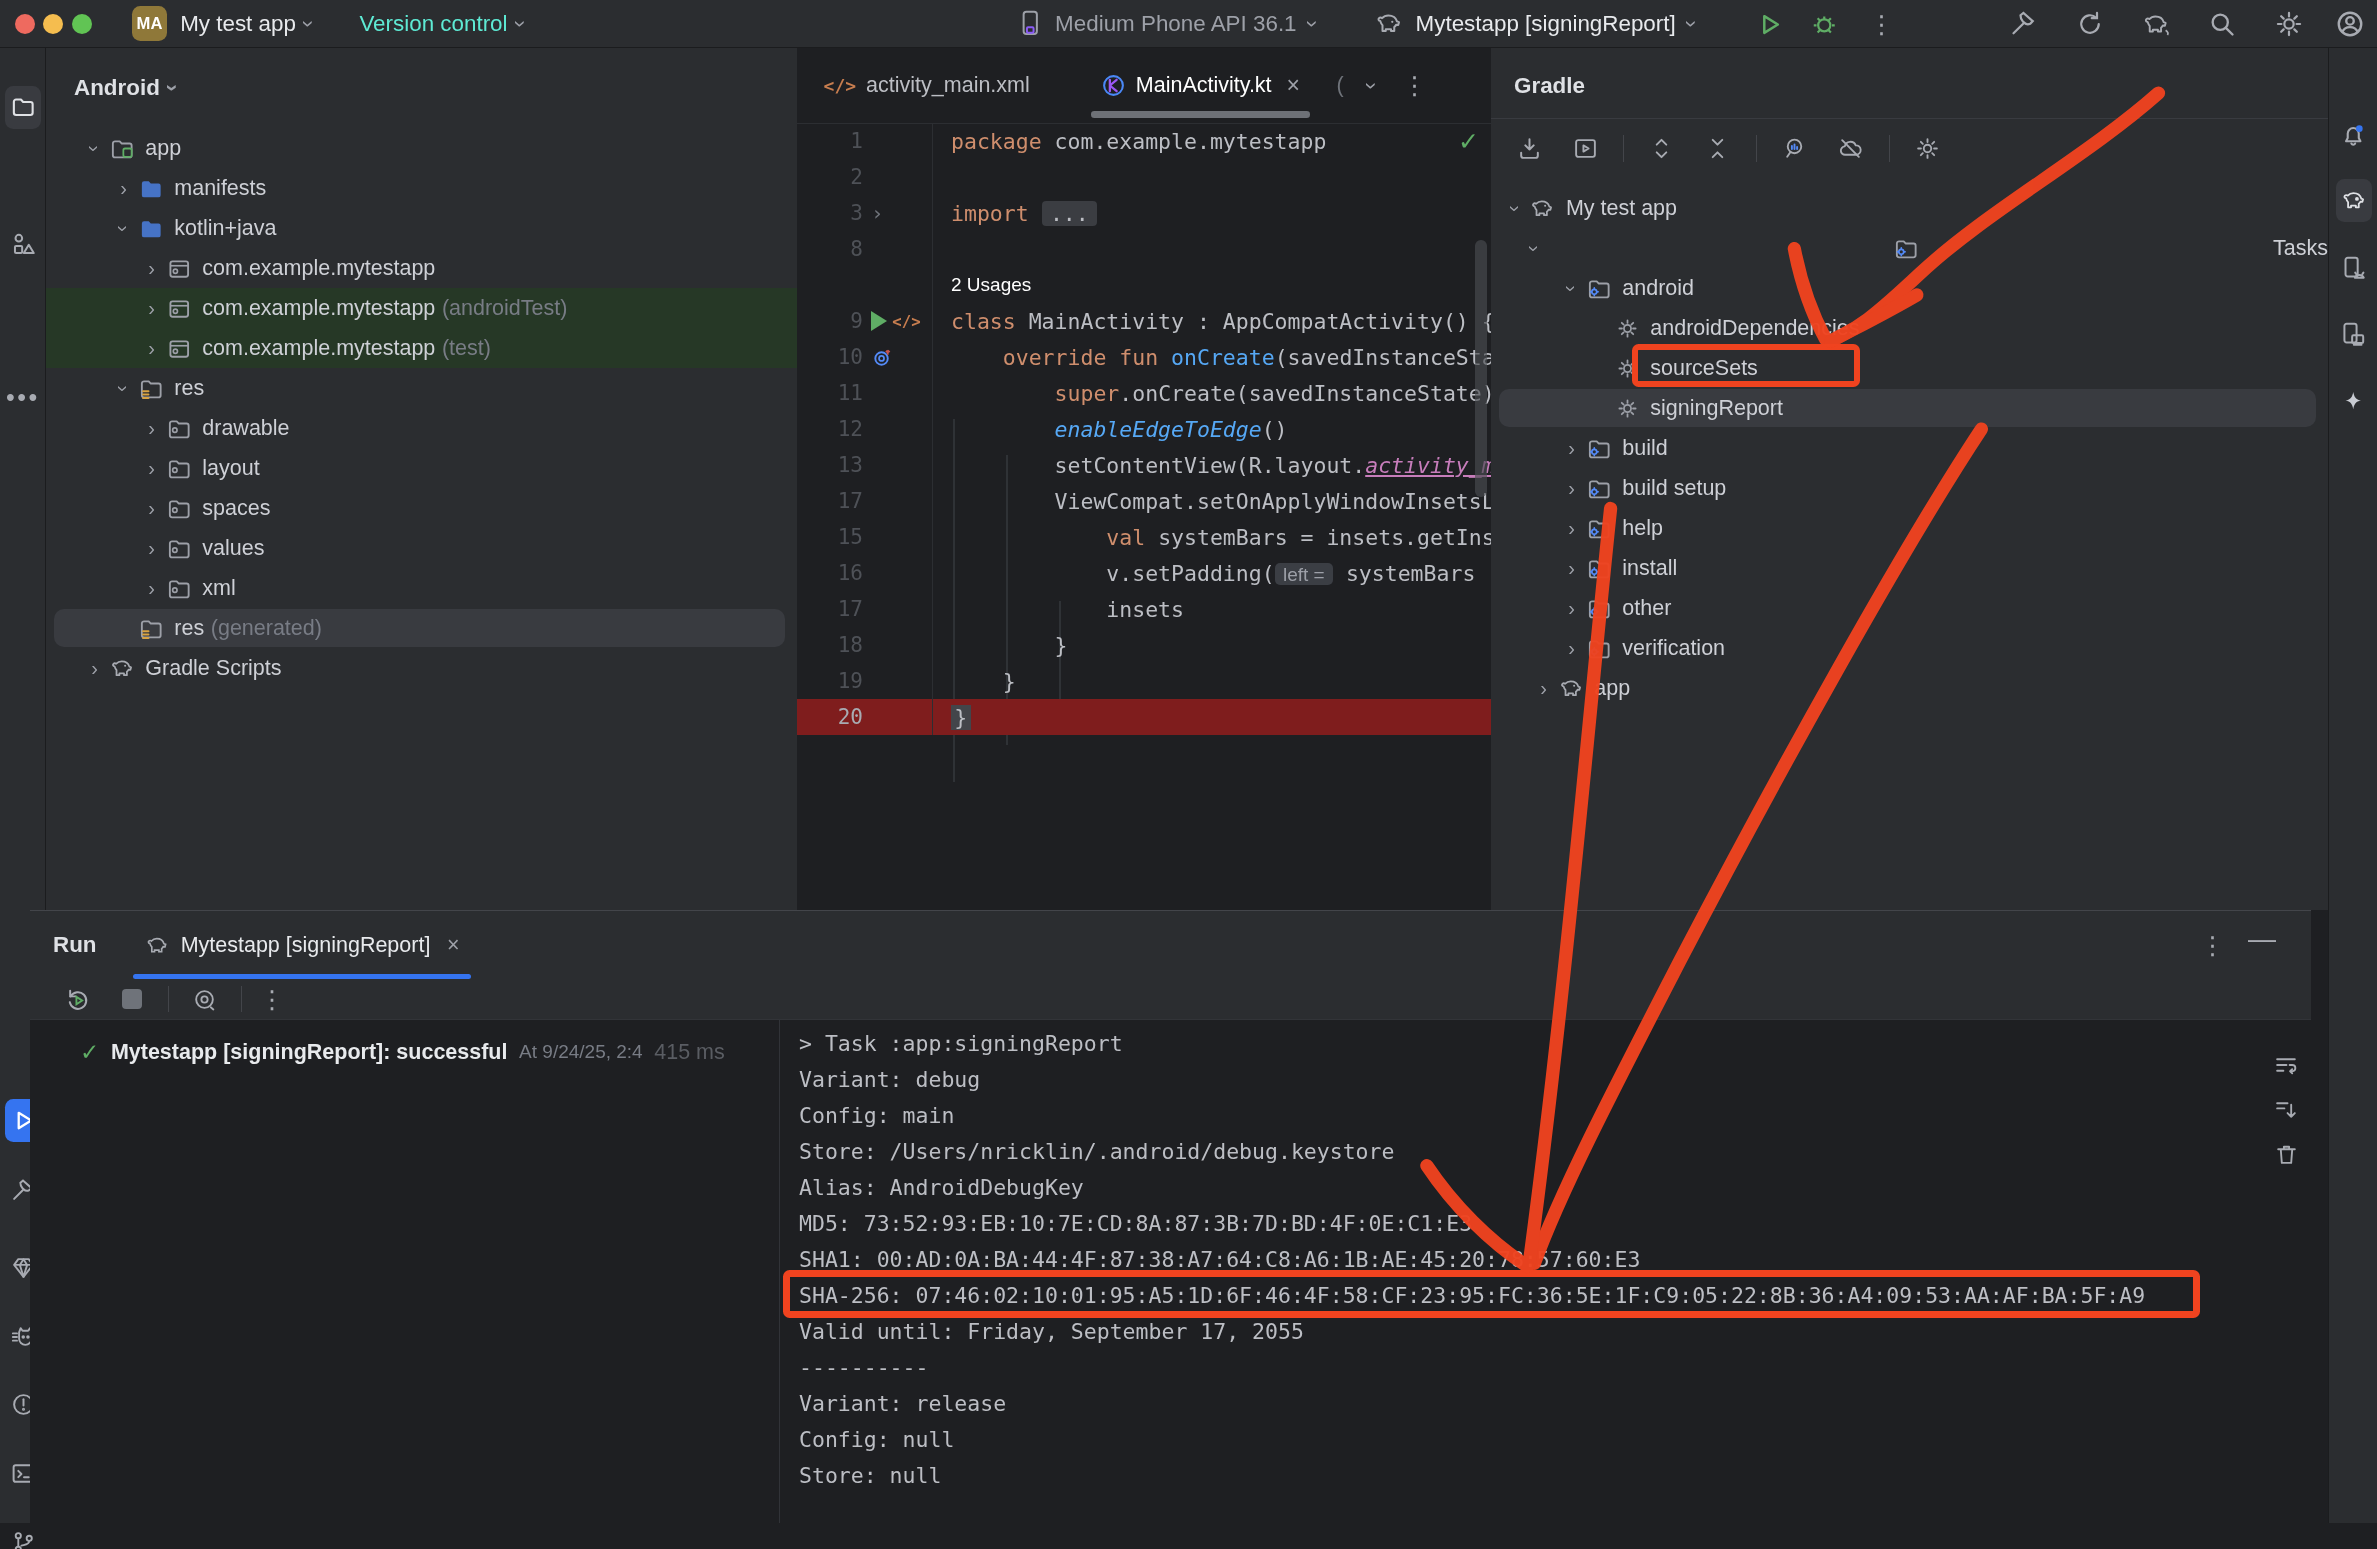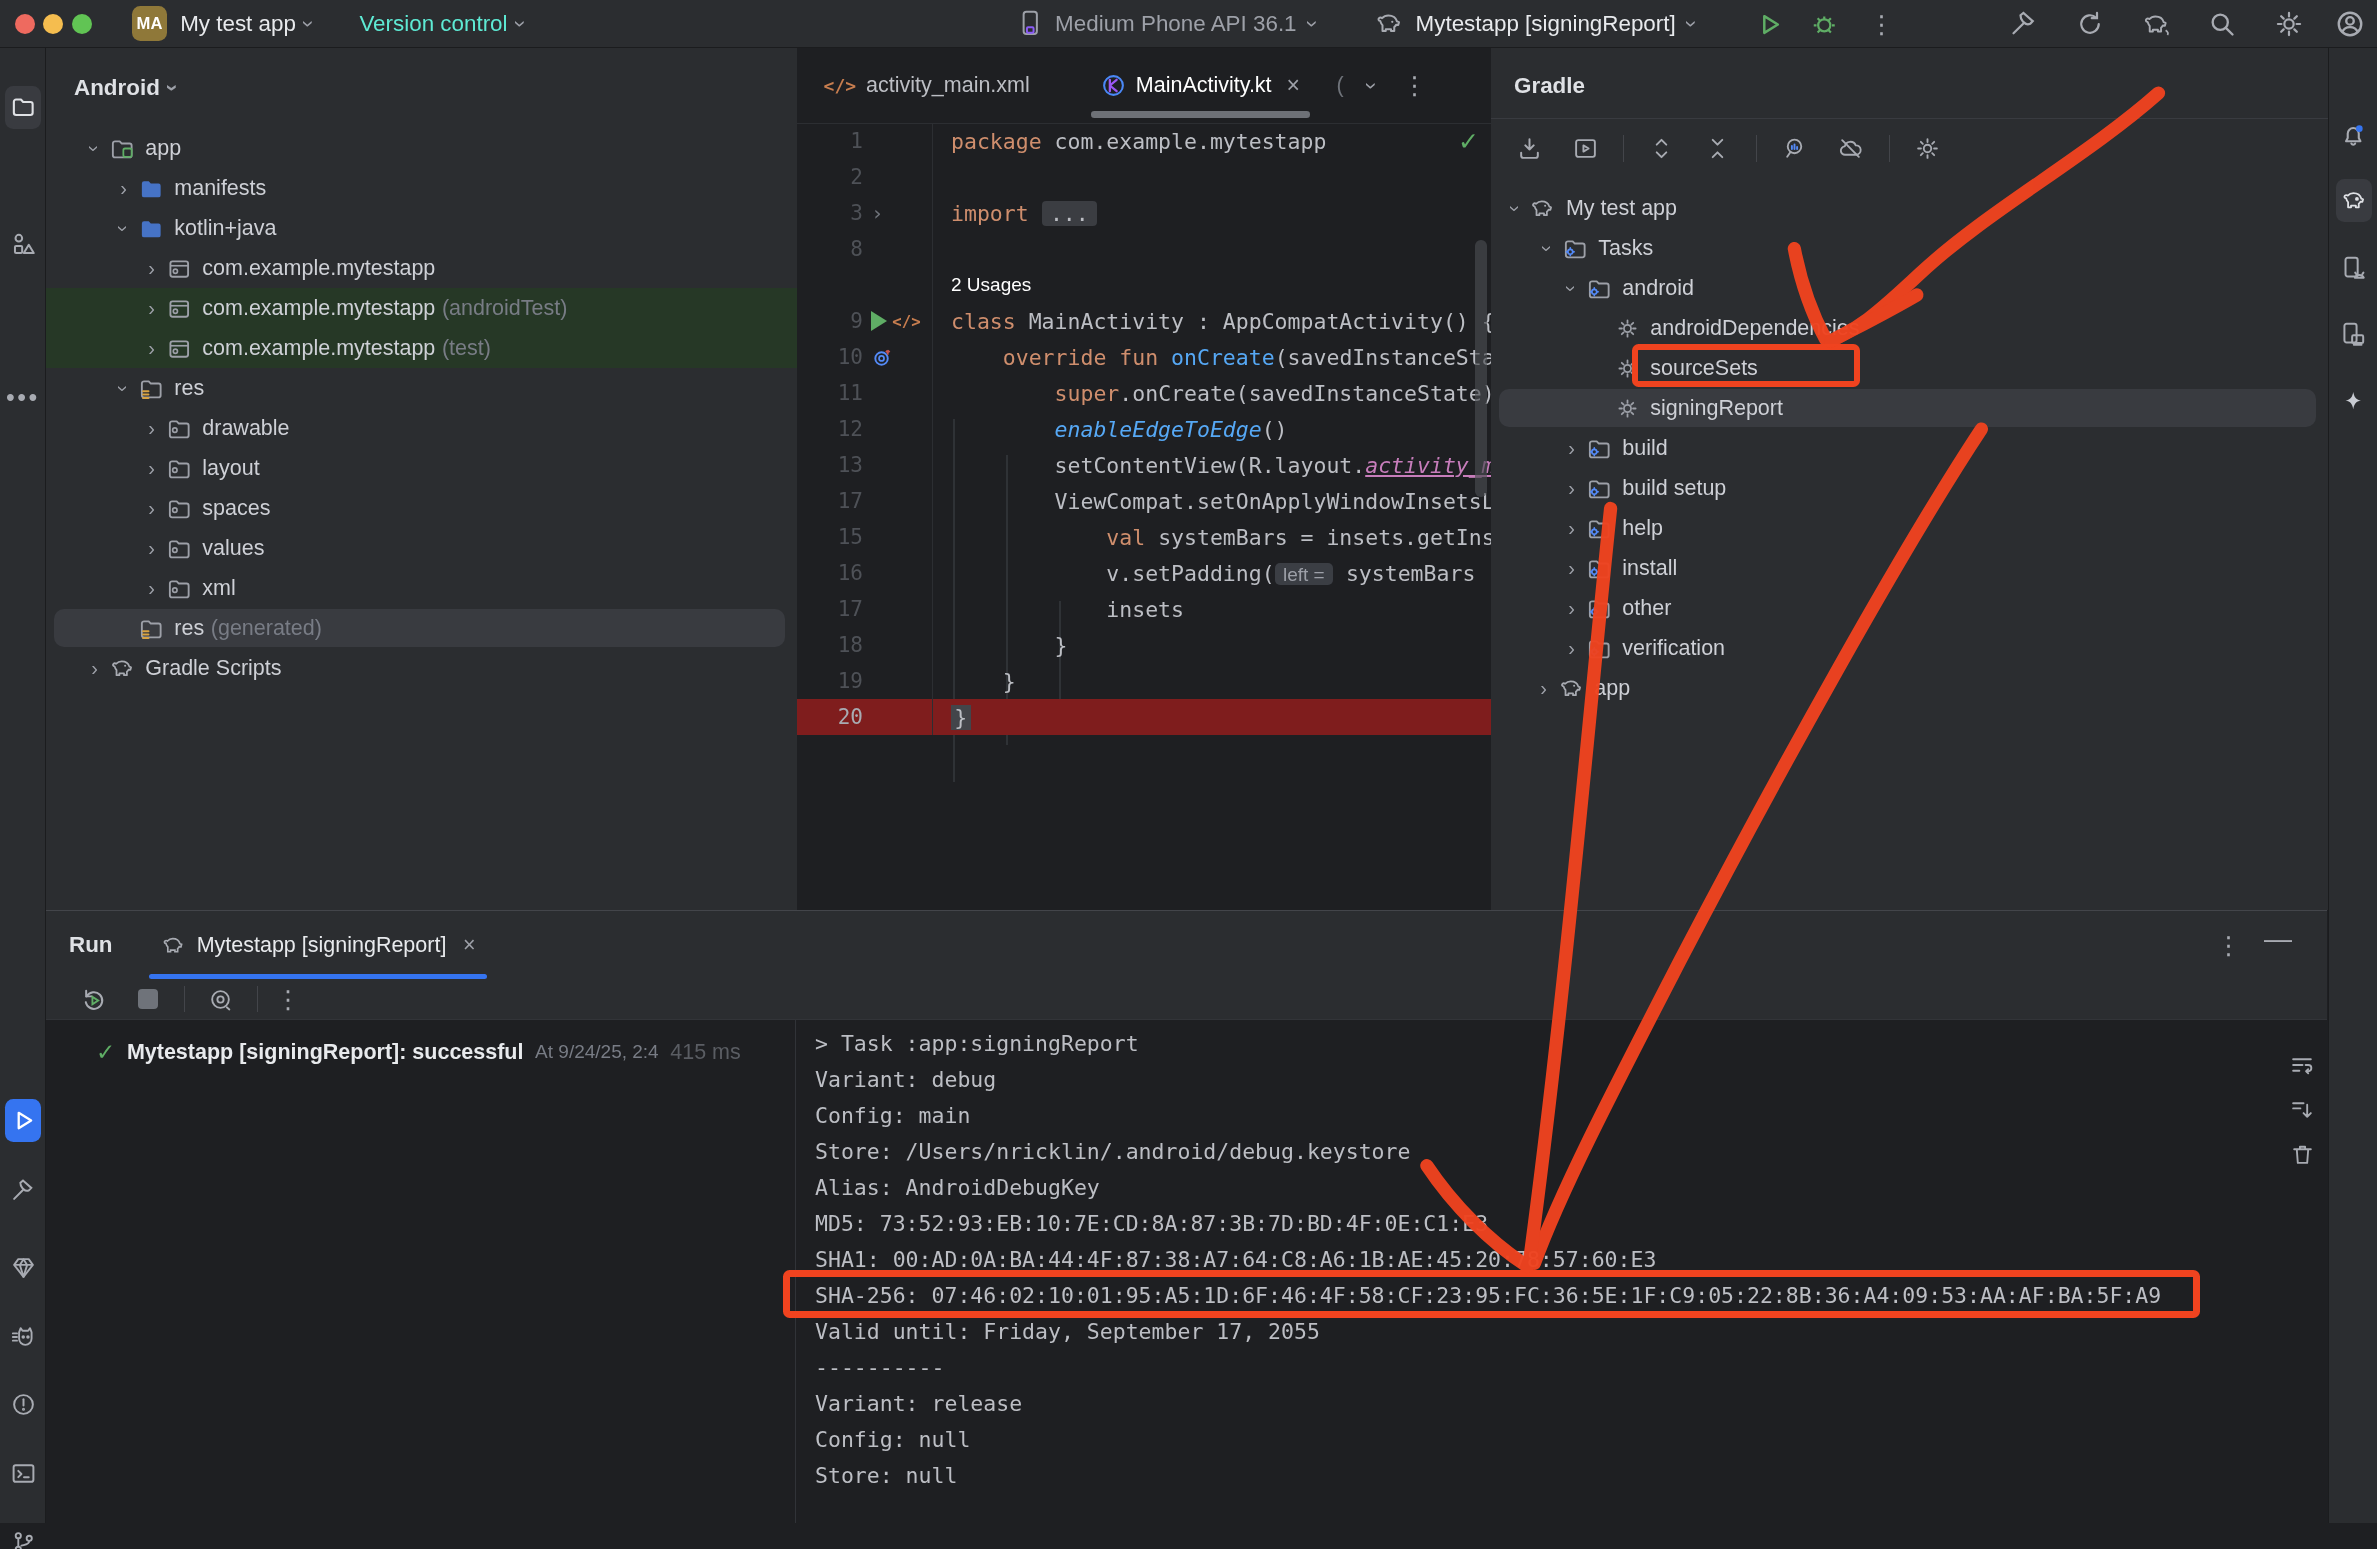--- a/index.html
+++ b/index.html
@@ -53,21 +53,21 @@
   .kw{color:#CF8E6D}.pl{color:#BCBEC4}.fn{color:#56A8F5}
   .fni{color:#56A8F5;font-style:italic}
   .ref{color:#C77DBB;font-style:italic;text-decoration:underline}
   .fold{background:#3B3D42;color:#BCBEC4;border-radius:4.1px;padding:0 8.3px}
   .hint{background:#3B3E44;color:#9DA0A8;border-radius:5px;padding:0.8px 8.3px;font-size:19px;font-family:"Liberation Sans",sans-serif}
   .cur{color:#BCBEC4;background:#43454A;padding:0 3.3px}
   .usages-row{height:36px;display:flex;align-items:center;color:#ffffff;font-size:19px}
   .iguide{position:absolute;width:1.7px;background:#2F3236}
   .playtri{width:0;height:0;border-left:16.6px solid #5FAD65;border-top:10px solid transparent;border-bottom:10px solid transparent}
   
-  #run-panel{left:46px;top:910px;width:2281px;height:613px;background:#1E1F22;border-top:0.8px solid #43454A}
+  #run-panel{left:30px;top:910px;width:2281px;height:613px;background:#1E1F22;border-top:0.8px solid #43454A}
   #run-hdr{position:absolute;left:0;top:0;right:0;height:68px;background:#2B2D30;display:flex;align-items:center}
   #run-toolbar{position:absolute;left:0;top:68px;right:0;height:41px;background:#2B2D30;border-bottom:0.8px solid #323438;display:flex;align-items:center;gap:18px;padding-left:30px}
   .runtab{display:flex;align-items:center;gap:10px;font-size:21.5px;color:#E8EAED;position:relative;height:100%;padding:0 11.6px}
   .runtab .underline{position:absolute;left:0;right:0;bottom:0;height:5px;border-radius:2.5px;background:#3574F0}
   #run-content{position:absolute;left:0;top:108px;right:0;bottom:0}
   .vsep{position:absolute;top:0;bottom:0;width:0.8px;background:#313338}
   .con-line{height:36px;line-height:36px;font-family:"DejaVu Sans Mono",monospace;font-size:21.5px;color:#BCBEC4;white-space:pre}
   .tbtn{width:36px;height:33px;display:flex;align-items:center;justify-content:center;border-radius:6.6px}
   .sep-v{width:0.8px;height:26.5px;background:#43454A}
   
@@ -539,21 +539,21 @@
       <div class="trow" style="padding-left: 11.6px;">
         <span class="chev exp">›</span>
         <span class="ticon">
           <svg width="26.5" height="25" viewBox="0 0 24 22">
             <path d="M5 9C3.6 9 3.2 7.6 4 6.8c.7-.7 1.8-.6 2.5-.1C7.8 5.2 9.6 4.5 11.5 4.5c3.6 0 6.2 2.2 6.9 4.8l1.6.6-.6 2.3-1.7-.2c-.4.9-1 1.5-1.5 1.9v3.1h-2.6v-1.5h-4.2V17H6.8v-4.6C5.8 11.6 5 9 5 9z" fill="none" stroke="#A8ABB2" stroke-width="1.6" stroke-linejoin="round"></path>
             <circle cx="14.6" cy="8.6" r=".9" fill="#A8ABB2"></circle>
           </svg>
         </span>
         <span>My test app</span>
       </div>
-      <div class="trow" style="padding-left: 44px;">
+      <div class="trow" style="padding-left: 31px; justify-content: space-between;">
         <span class="chev exp">›</span>
         <span class="ticon">
           <svg width="26.5" height="25" viewBox="0 0 24 22">
             <path d="M3.5 6.5a2 2 0 0 1 2-2h4.2l1.9 2h7a1.9 1.9 0 0 1 1.9 1.9v8.6a2 2 0 0 1-2 2h-13a2 2 0 0 1-2-2z" fill="none" stroke="#9DA0A8" stroke-width="1.7" stroke-linejoin="round"></path>
             <circle cx="7.5" cy="14" r="2.2" fill="none" stroke="#548AF7" stroke-width="1.5"></circle>
             <g stroke="#548AF7" stroke-width="1.5" stroke-linecap="round">
               <path d="M7.5 10.5v1M7.5 16.5v1M4 14h1M10 14h1"></path>
             </g>
           </svg>
         </span>

